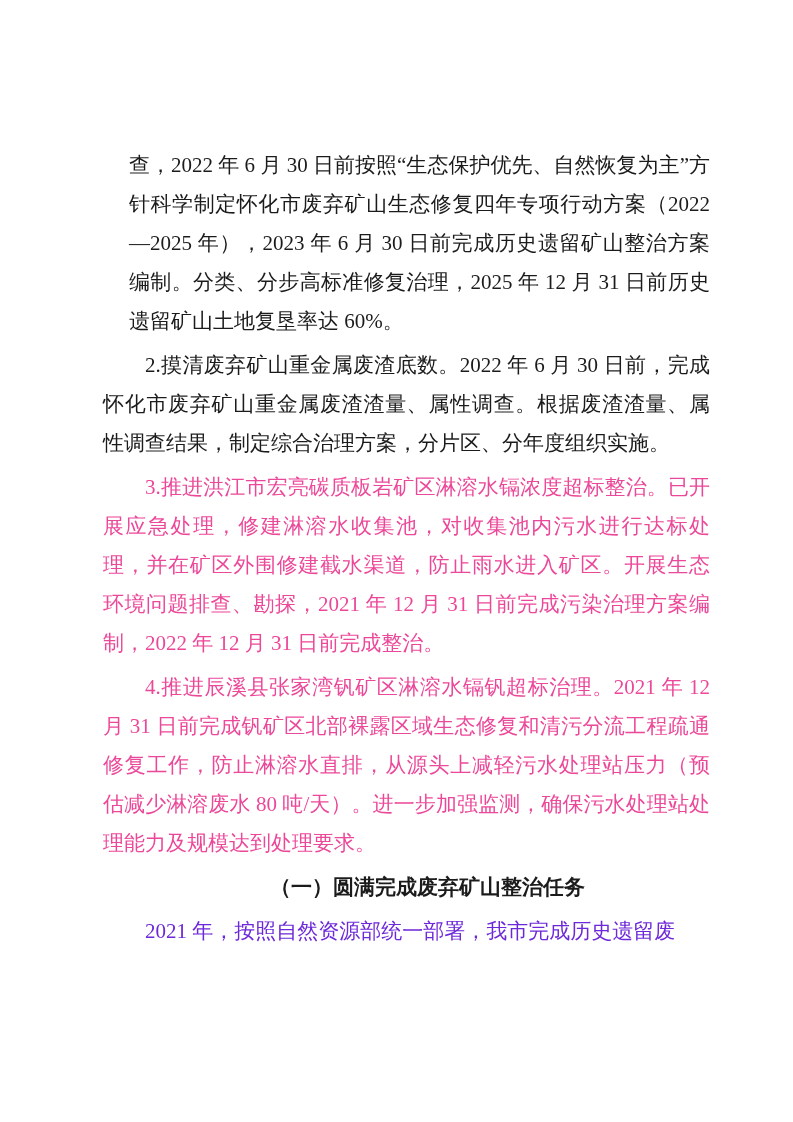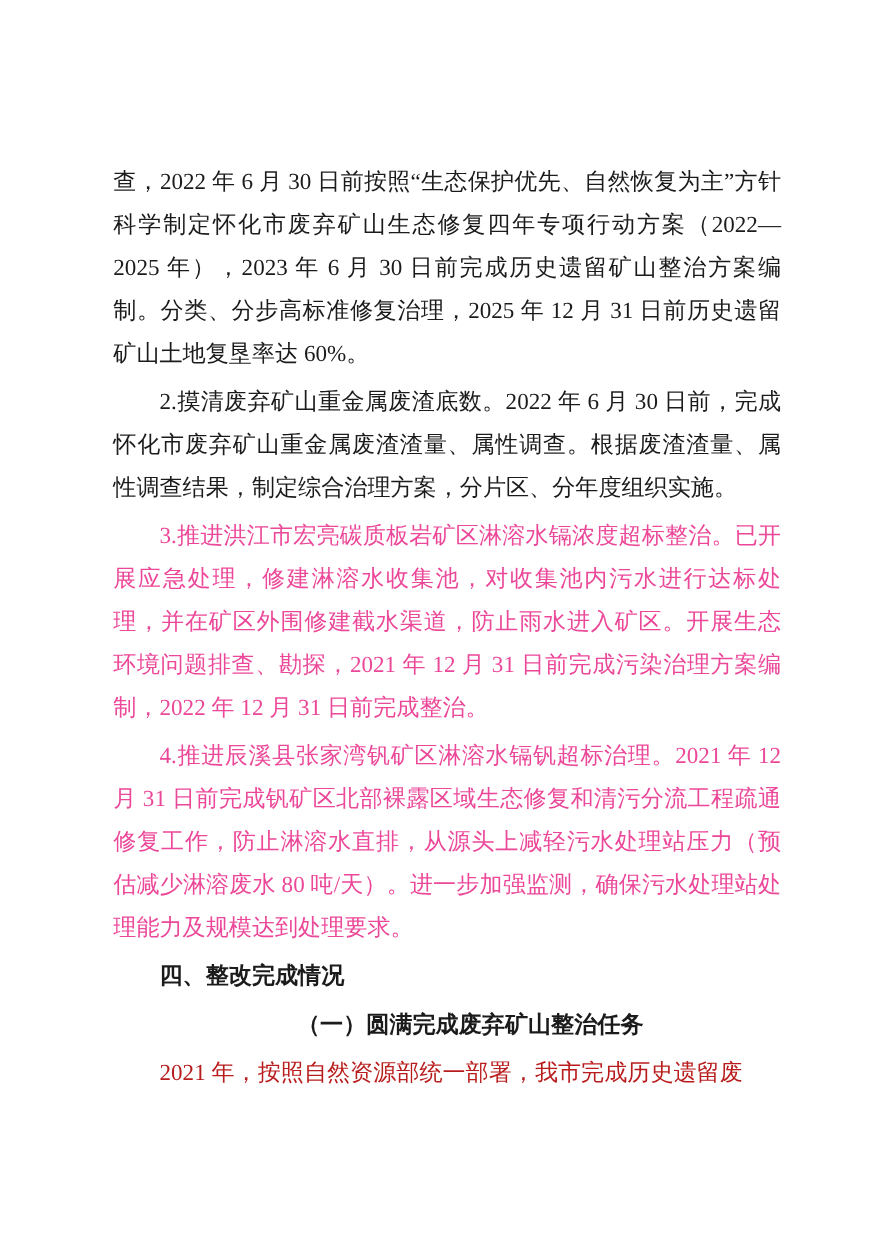--- a/index.html
+++ b/index.html
@@ -38,21 +38,20 @@
     text-align: center;
   }
   .indent { text-indent: 2em; }
   .no-indent { text-indent: 0; }
 </style>
 </head>
 <body>
 
 <div class="page">
   <div class="content">
-      <p class="para body no-indent" style="color: rgb(27, 27, 27);">查，2022 年 6 月 30 日前按照“生态保护优先、自然恢复为主”方针科学制定怀化市废弃矿山生态修复四年专项行动方案（2022—2025 年），2023 年 6 月 30 日前完成历史遗留矿山整治方案编制。分类、分步高标准修复治理，2025 年 12 月 31 日前历史遗留矿山土地复垦率达 60%。</p>
+      <p class="para body no-indent" style="color: rgb(27, 27, 27); margin-left: 26px;">查，2022 年 6 月 30 日前按照“生态保护优先、自然恢复为主”方针科学制定怀化市废弃矿山生态修复四年专项行动方案（2022—2025 年），2023 年 6 月 30 日前完成历史遗留矿山整治方案编制。分类、分步高标准修复治理，2025 年 12 月 31 日前历史遗留矿山土地复垦率达 60%。</p>
       <p class="para body indent" style="color: rgb(27, 27, 27);">2.摸清废弃矿山重金属废渣底数。2022 年 6 月 30 日前，完成怀化市废弃矿山重金属废渣渣量、属性调查。根据废渣渣量、属性调查结果，制定综合治理方案，分片区、分年度组织实施。</p>
       <p class="para body indent" style="color: #ec4899;">3.推进洪江市宏亮碳质板岩矿区淋溶水镉浓度超标整治。已开展应急处理，修建淋溶水收集池，对收集池内污水进行达标处理，并在矿区外围修建截水渠道，防止雨水进入矿区。开展生态环境问题排查、勘探，2021 年 12 月 31 日前完成污染治理方案编制，2022 年 12 月 31 日前完成整治。</p>
       <p class="para body indent" style="color: #ec4899;">4.推进辰溪县张家湾钒矿区淋溶水镉钒超标治理。2021 年 12 月 31 日前完成钒矿区北部裸露区域生态修复和清污分流工程疏通修复工作，防止淋溶水直排，从源头上减轻污水处理站压力（预估减少淋溶废水 80 吨/天）。进一步加强监测，确保污水处理站处理能力及规模达到处理要求。</p>
-      <p class="para heading1 indent" style="color: rgb(27, 27, 27);">四、整改完成情况</p>
       <p class="para heading2 indent" style="color: rgb(27, 27, 27);">（一）圆满完成废弃矿山整治任务</p>
-      <p class="para body indent" style="color: #b91c1c;">2021 年，按照自然资源部统一部署，我市完成历史遗留废</p>
+      <p class="para body indent" style="color: #6d28d9;">2021 年，按照自然资源部统一部署，我市完成历史遗留废</p>
     </div>
 </div>
 
 </body></html>

